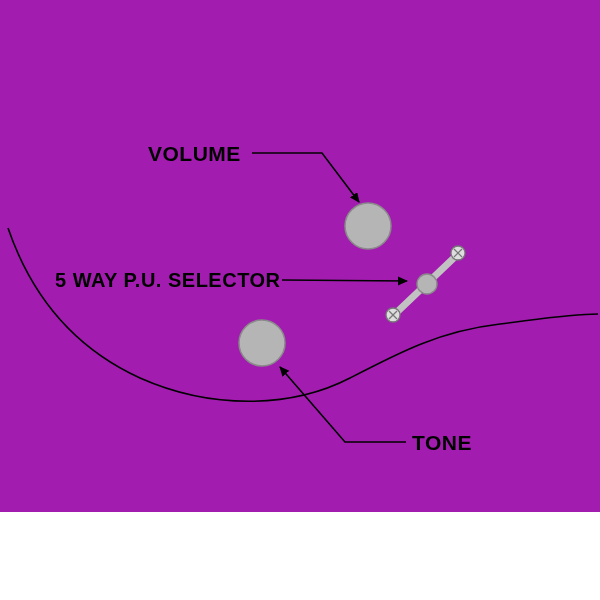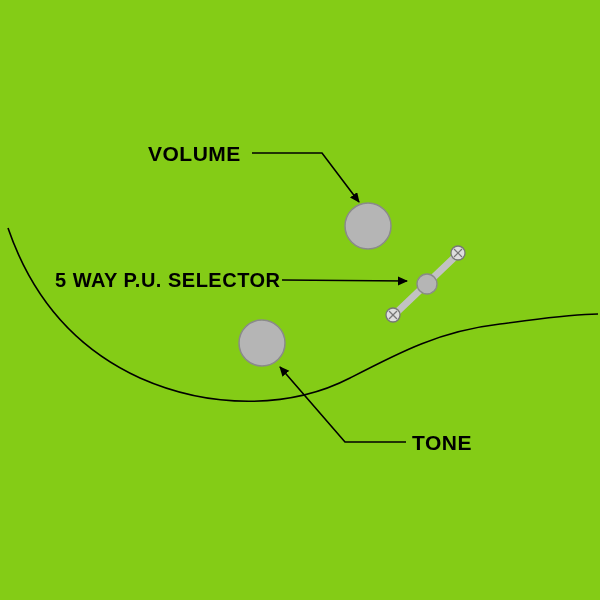--- a/index.html
+++ b/index.html
@@ -2,23 +2,23 @@
 <html><head>
   <meta charset="utf-8">
   <style>
     html, body {
       margin: 0;
       padding: 0;
       background: #ffffff;
     }
     .page {
       width: 600px;
-      height: 600px;
+      height: 512px;
       position: relative;
-      background: #84cc16;
+      background: #a21caf;
       overflow: hidden;
       font-family: "Liberation Sans", sans-serif;
     }
     svg text {
       font-family: "Liberation Sans", sans-serif;
       font-weight: bold;
       fill: #000000;
       letter-spacing: 0.5px;
     }
   </style>

